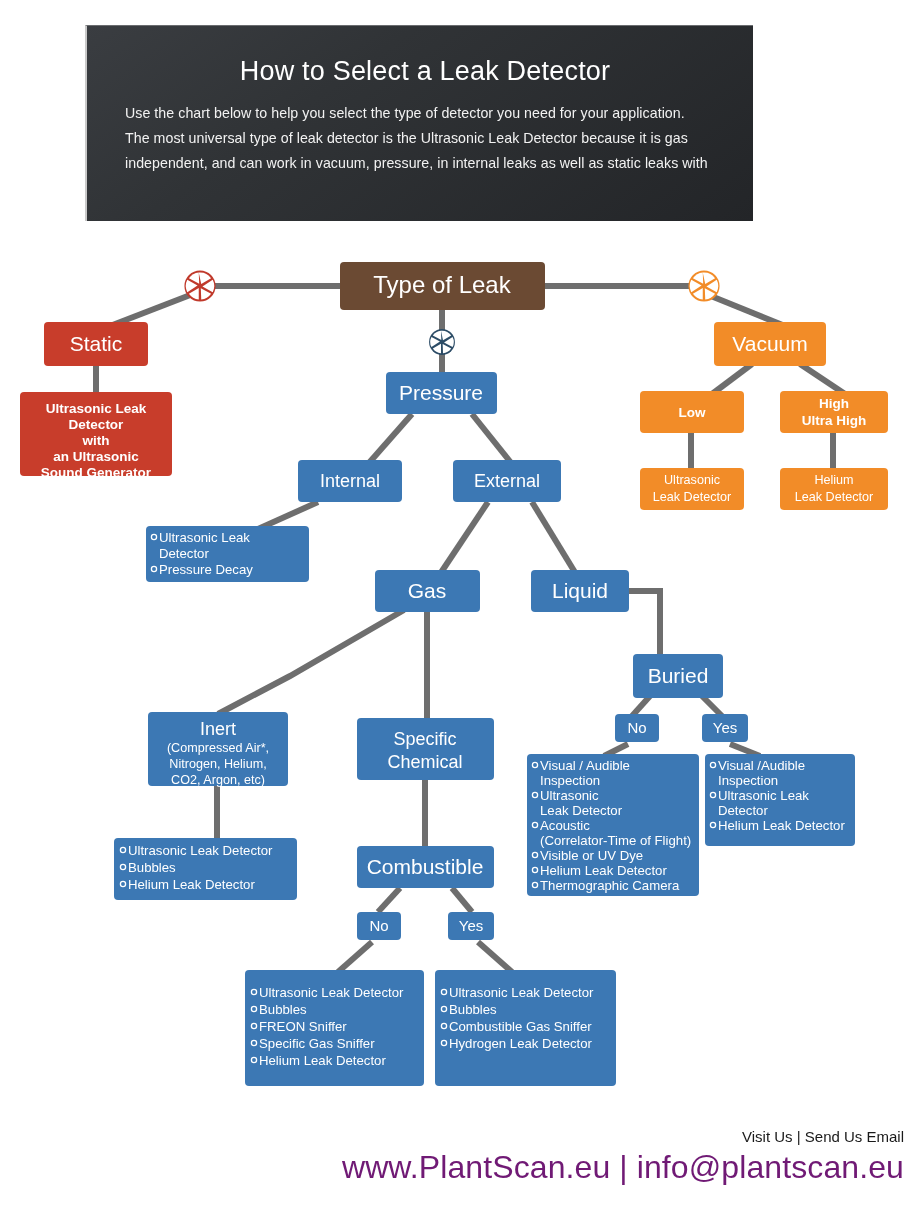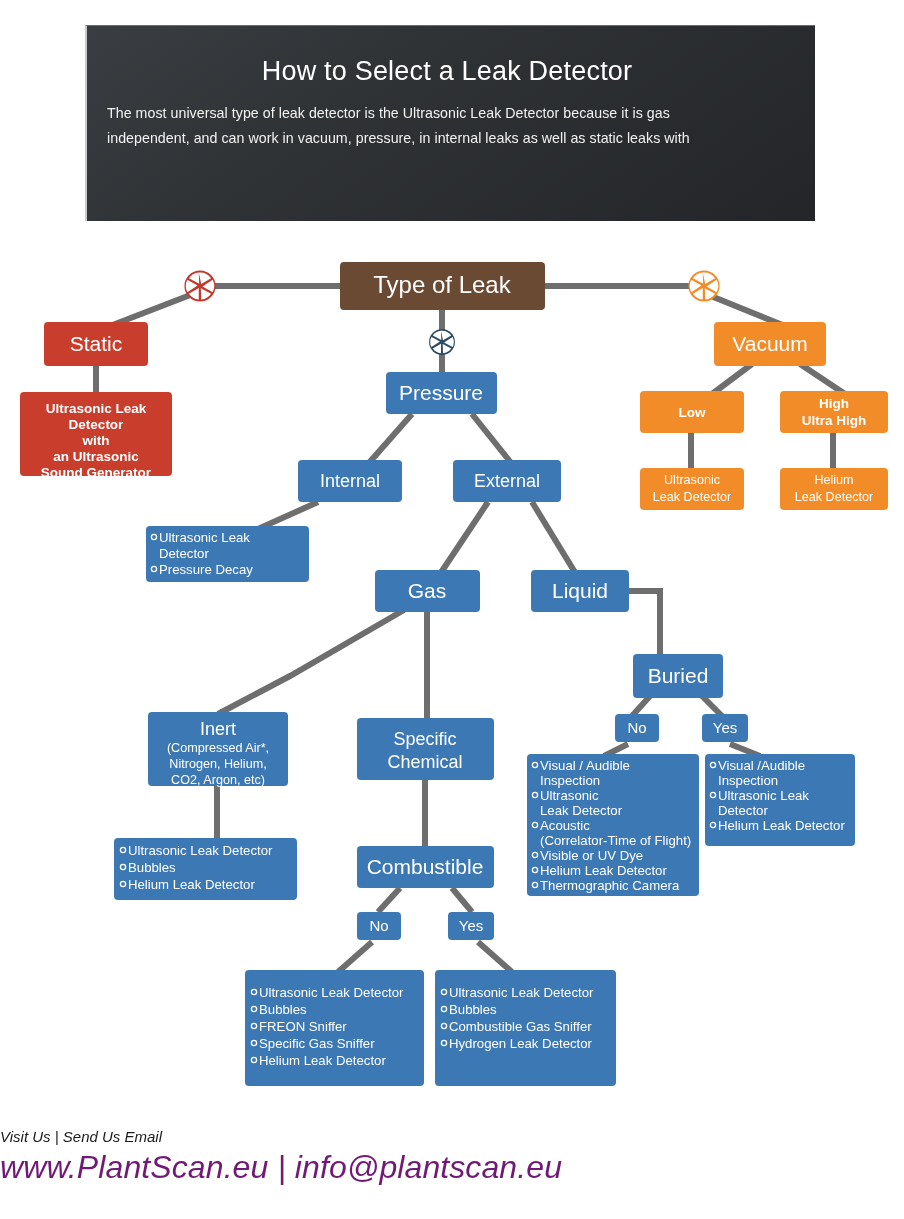--- a/index.html
+++ b/index.html
@@ -4,26 +4,26 @@
 <style>
   html,body{margin:0;padding:0;background:#ffffff;}
   body{
     width:904px;height:1219px;position:relative;overflow:hidden;
     font-family:"Liberation Sans","DejaVu Sans",sans-serif;
     -webkit-font-smoothing:antialiased;
   }
 
   
   #header-panel{
-    position:absolute;left:85px;top:25px;width:730px;height:196px;
+    position:absolute;left:85px;top:25px;width:668px;height:196px;
     background:linear-gradient(145deg,#3a3d41 0%,#303336 35%,#232528 100%);
     border-left:2px solid #c9c9c9;
     border-top:1px solid #6a6c6f;
     box-sizing:border-box;
-    padding:18px 28px 0 20px;
+    padding:18px 28px 0 38px;
   }
   #header-title{
     color:#ffffff;font-size:27px;font-weight:400;text-align:center;
     letter-spacing:.2px;margin:12px 0 14px 0;
   }
   .header-line{
     color:#f2f2f2;font-size:14.2px;line-height:25px;text-align:left;
     letter-spacing:.05px;
   }
 
@@ -39,29 +39,30 @@
   }
   .lbl-xl{font-size:24px;}
   .lbl-lg{font-size:21px;}
   .lbl-md{font-size:18px;}
   .lbl-sm{font-size:13.5px;font-weight:bold;}
   .lbl-chip{font-size:15px;}
   .lbl-list{font-size:13.2px;text-anchor:start;dominant-baseline:auto;}
   .lbl-sub{font-size:12.6px;}
 
   
-  #footer{position:absolute;left:0;top:1128px;width:904px;text-align:left;font-style:italic;}
+  #footer{position:absolute;left:0;top:1128px;width:904px;text-align:right;}
   #footer-small{font-size:15px;color:#1a1a1a;margin-bottom:4px;}
   #footer-big{font-size:32px;color:#701a75;letter-spacing:.1px;}
 </style>
 </head>
 <body>
 
 <div id="header-panel">
   <div id="header-title">How to Select a Leak Detector</div>
+  <div class="header-line">Use the chart below to help you select the type of detector you need for your application.</div>
   <div class="header-line">The most universal type of leak detector is the Ultrasonic Leak Detector because it is gas</div>
   <div class="header-line">independent, and can work in vacuum, pressure, in internal leaks as well as static leaks with</div>
 </div>
 
 <svg id="flow" viewBox="0 0 904 880">
 
   <defs>
 
     <g id="aperture-glyph">
       <circle cx="0" cy="0" r="19" fill="currentColor"></circle>

